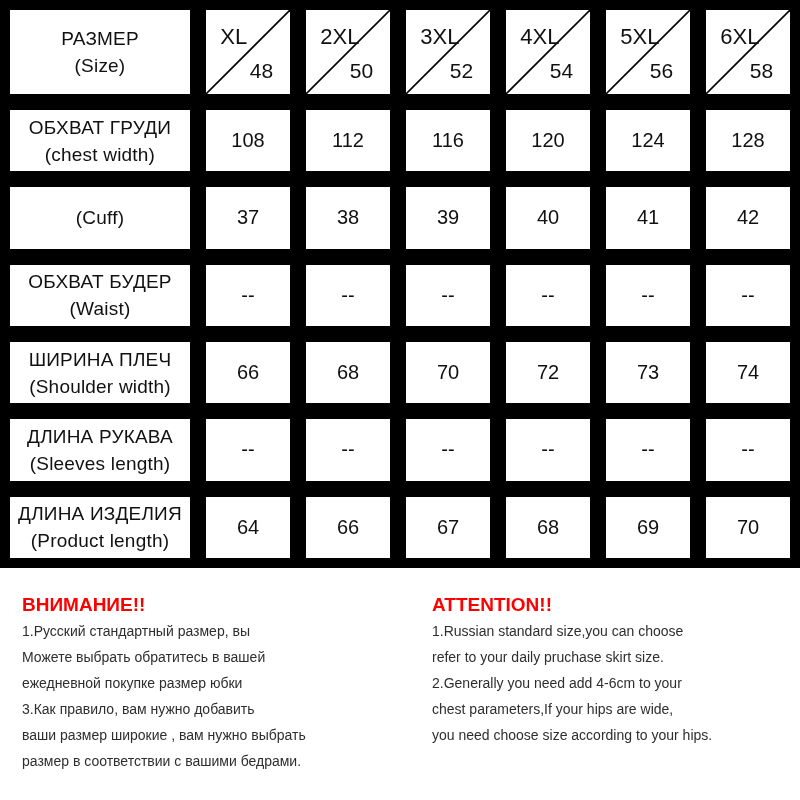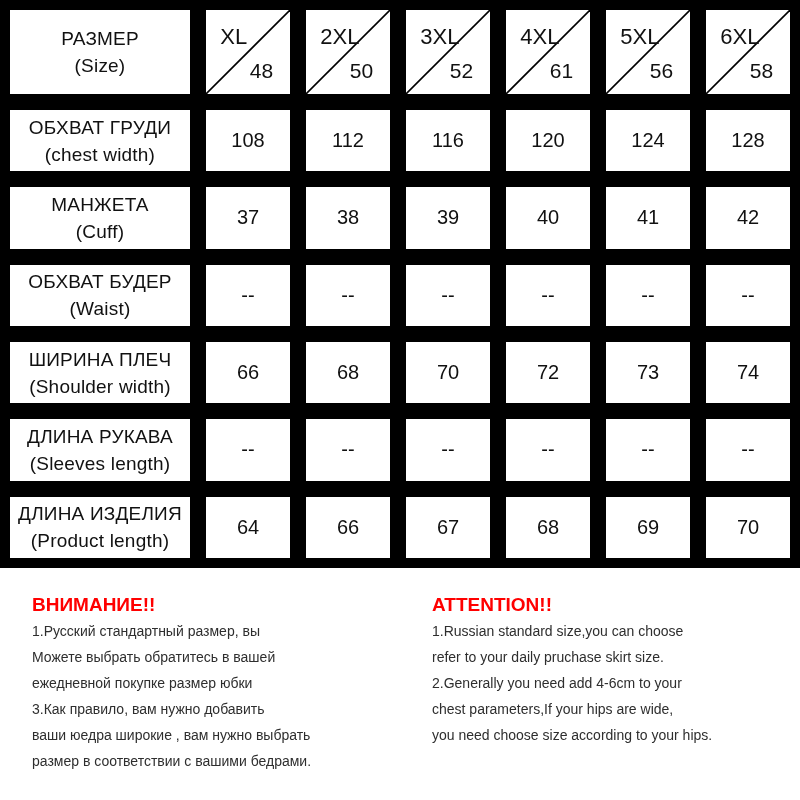--- a/index.html
+++ b/index.html
@@ -51,21 +51,21 @@
   }
   .diag-num {
     position: absolute;
     bottom: 13%; right: 20%;
     font-size: 21px;
   }
 
   
   .notes { position: absolute; top: 592px; left: 0; width: 800px; }
   .note { position: absolute; top: 0; }
-  .note-left  { left: 32px;  width: 386px; }
+  .note-left  { left: 22px;  width: 386px; }
   .note-right { left: 432px; width: 364px; }
   .note-heading {
     color: var(--heading-red, #ff0000);
     font-weight: bold;
     font-size: 19px;
     line-height: 26px;
   }
   .note-line {
     font-size: 14px;
     line-height: 26px;
@@ -103,21 +103,21 @@
           <line x1="0" y1="100" x2="100" y2="0" stroke="#000" stroke-width="1.6" vector-effect="non-scaling-stroke"></line>
         </svg>
       <span class="diag-size">3XL</span>
       <span class="diag-num">52</span>
     </div>
     <div class="cell diag-cell">
       <svg viewBox="0 0 100 100" preserveAspectRatio="none">
           <line x1="0" y1="100" x2="100" y2="0" stroke="#000" stroke-width="1.6" vector-effect="non-scaling-stroke"></line>
         </svg>
       <span class="diag-size">4XL</span>
-      <span class="diag-num">61</span>
+      <span class="diag-num">54</span>
     </div>
     <div class="cell diag-cell">
       <svg viewBox="0 0 100 100" preserveAspectRatio="none">
           <line x1="0" y1="100" x2="100" y2="0" stroke="#000" stroke-width="1.6" vector-effect="non-scaling-stroke"></line>
         </svg>
       <span class="diag-size">5XL</span>
       <span class="diag-num">56</span>
     </div>
     <div class="cell diag-cell">
       <svg viewBox="0 0 100 100" preserveAspectRatio="none">
@@ -132,21 +132,20 @@
       <div>(chest width)</div>
     </div>
     <div class="cell value-cell">108</div>
     <div class="cell value-cell">112</div>
     <div class="cell value-cell">116</div>
     <div class="cell value-cell">120</div>
     <div class="cell value-cell">124</div>
     <div class="cell value-cell">128</div>
 
     <div class="cell label-cell">
-      <div>МАНЖЕТА</div>
       <div>(Cuff)</div>
     </div>
     <div class="cell value-cell">37</div>
     <div class="cell value-cell">38</div>
     <div class="cell value-cell">39</div>
     <div class="cell value-cell">40</div>
     <div class="cell value-cell">41</div>
     <div class="cell value-cell">42</div>
 
     <div class="cell label-cell">
@@ -196,21 +195,21 @@
   </div>
 
   <div class="notes">
 
     <div class="note note-left">
       <div class="note-heading">ВНИМАНИЕ!!</div>
       <div class="note-line">1.Русский стандартный размер, вы</div>
       <div class="note-line">Можете выбрать обратитесь в вашей</div>
       <div class="note-line">ежедневной покупке размер юбки</div>
       <div class="note-line">3.Как правило, вам нужно добавить</div>
-      <div class="note-line">ваши юедра широкие , вам нужно выбрать</div>
+      <div class="note-line">ваши размер широкие , вам нужно выбрать</div>
       <div class="note-line">размер в соответствии с вашими бедрами.</div>
     </div>
 
     <div class="note note-right">
       <div class="note-heading">ATTENTION!!</div>
       <div class="note-line">1.Russian standard size,you can choose</div>
       <div class="note-line">refer to your daily pruchase skirt size.</div>
       <div class="note-line">2.Generally you need add 4-6cm to your</div>
       <div class="note-line">chest parameters,If your hips are wide,</div>
       <div class="note-line">you need choose size according to your hips.</div>

